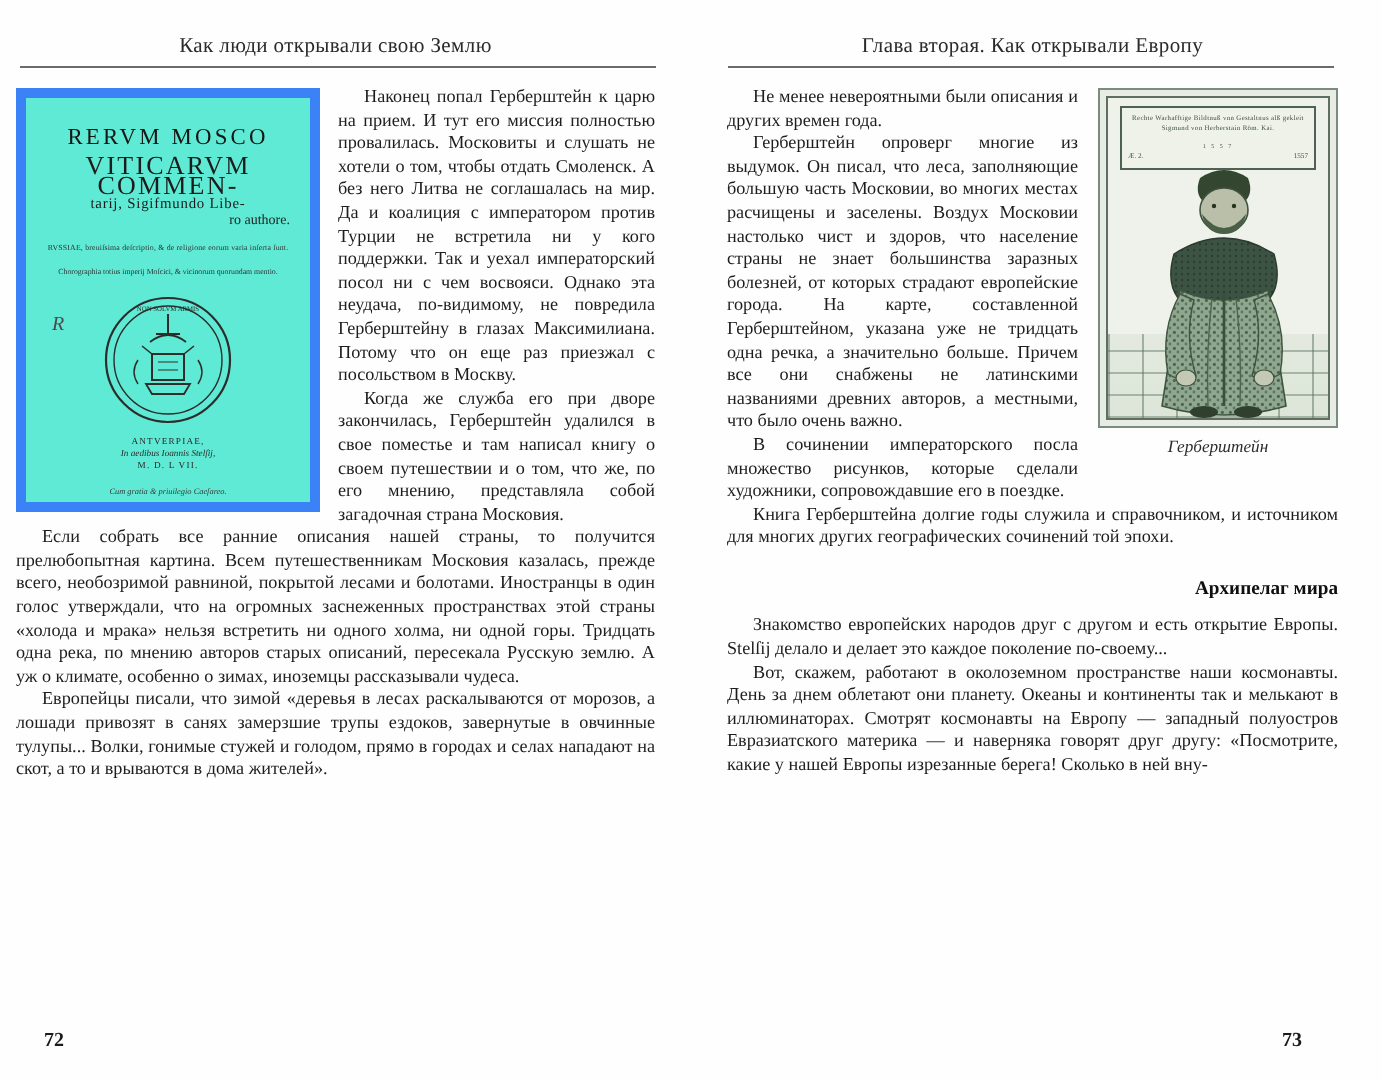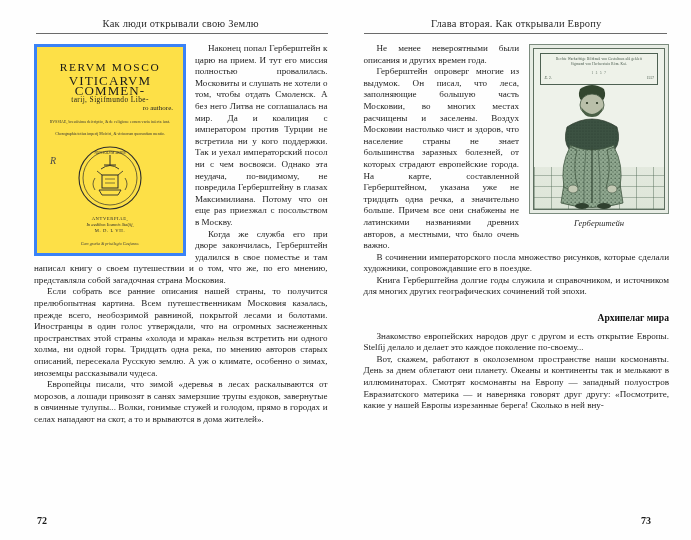--- a/index.html
+++ b/index.html
@@ -16,21 +16,21 @@
     display:flex;
     background:#fdfdfd;
   }
   .page{
     position:relative;
     width:345.5px;
     height:540px;
     box-sizing:border-box;
     background:#fefefe;
   }
-  .page.left{padding:18px 18px 10px 34px;}
+  .page.left{padding:18px 18px 10px 8px;}
   .page.right{padding:18px 22px 10px 18px;}
 
   
   .runhead{
     text-align:center;
     font-size:10.5px;
     letter-spacing:.2px;
     color:#2a2a2a;
     padding-bottom:4px;
     font-family:"Liberation Serif", serif;
@@ -54,36 +54,36 @@
   .col p{margin:0;text-indent:13px;}
 
   
   .fig-left{
     float:left;
     width:152px;
     margin:1px 9px 4px 0;
   }
   .fig-right{
     float:right;
-    width:140px;
+    width:120px;
     margin:1px 0 16px 10px;
   }
   .figcap{
     text-align:center;
     font-size:8.6px;
     font-style:italic;
     line-height:10.5px;
     margin-top:4px;
     color:#2b2b2b;
   }
 
   
   .titlepage{
-    border:3px solid #3b82f6;
-    background:#fde047;
+    border:5px solid #3b82f6;
+    background:#5eead4;
     height:212px;
     box-sizing:border-box;
     padding:14px 10px 6px 10px;
     position:relative;
     overflow:hidden;
   }
   .tp-l1{
     text-align:center;
     font-size:11.4px;
     letter-spacing:1.6px;
@@ -213,21 +213,21 @@
     color:#0f0f0f;
   }
 
   .folio{
     position:absolute;
     bottom:14px;
     font-size:10px;
     font-weight:bold;
     color:#1b1b1b;
   }
-  .folio.l{left:37px;}
+  .folio.l{left:22px;}
   .folio.r{right:40px;}
 </style>
 </head>
 <body>
 
 <div class="spread">
 
   <div class="page left">
 
     <div class="runhead">Как люди открывали свою Землю</div>

